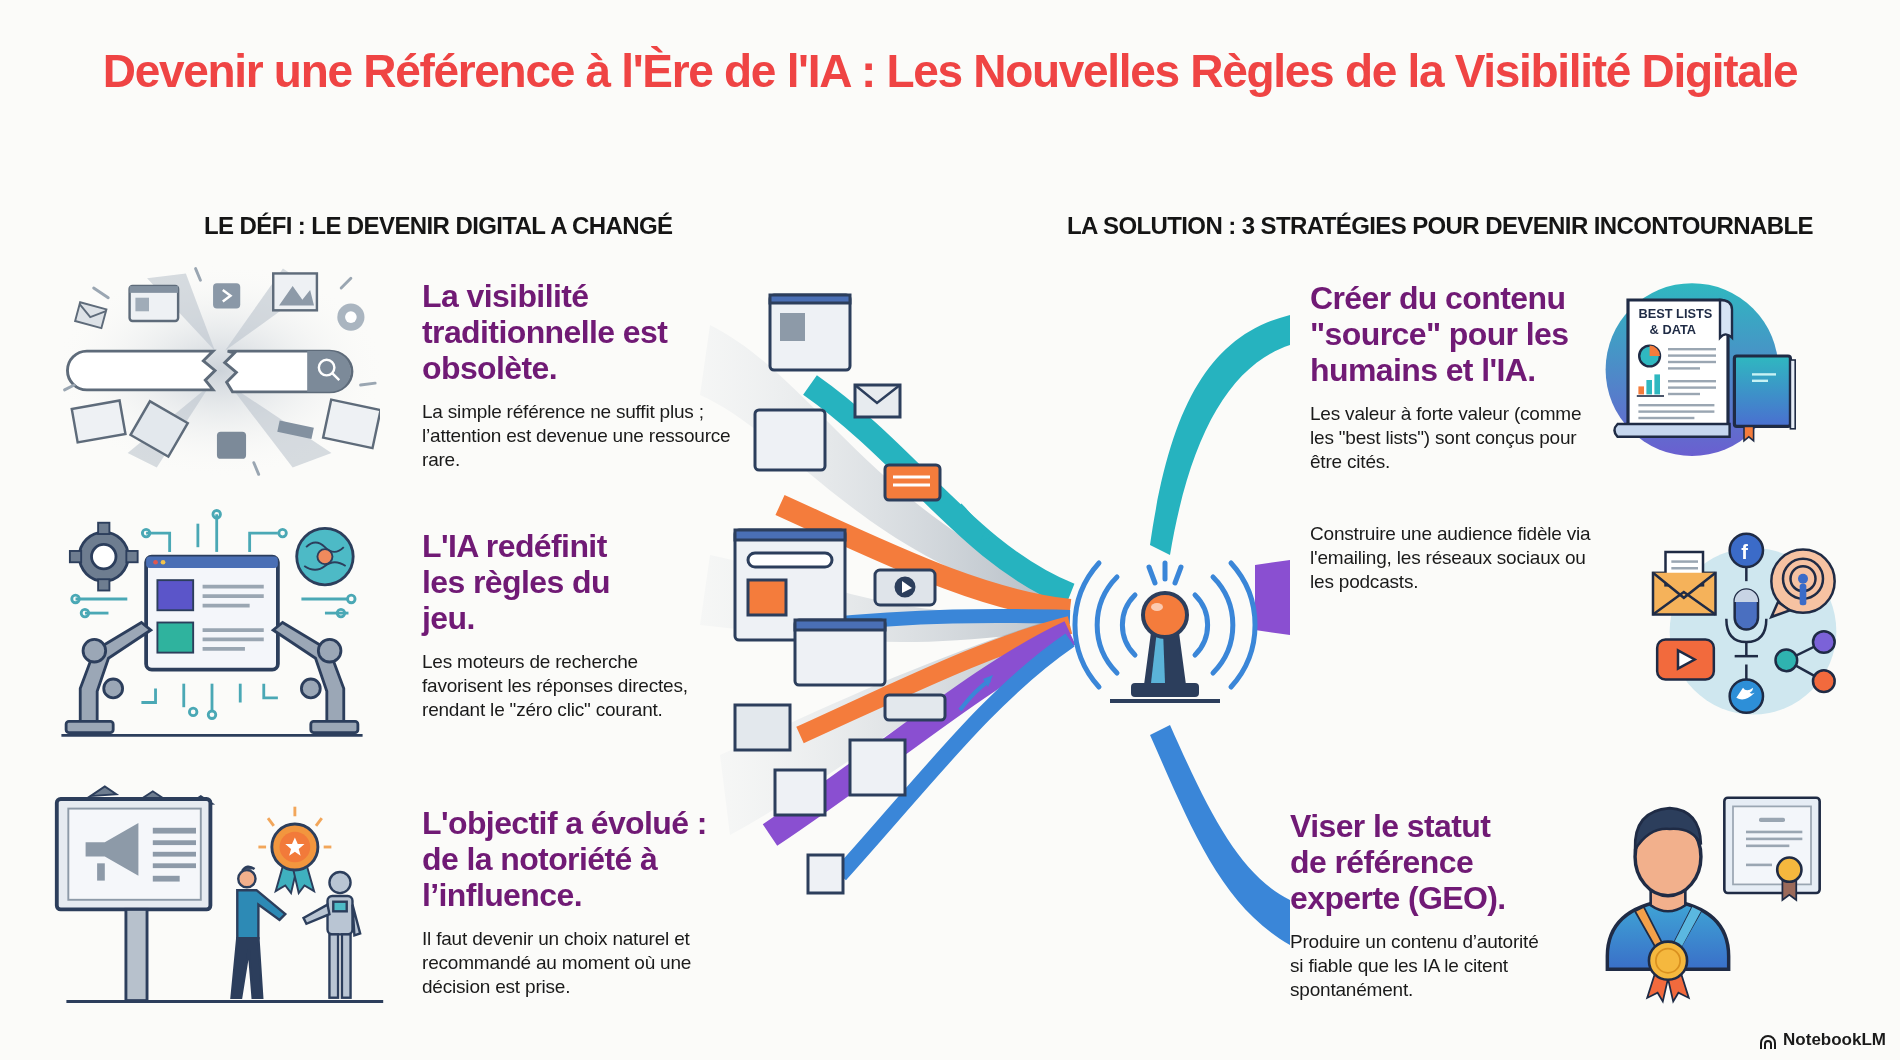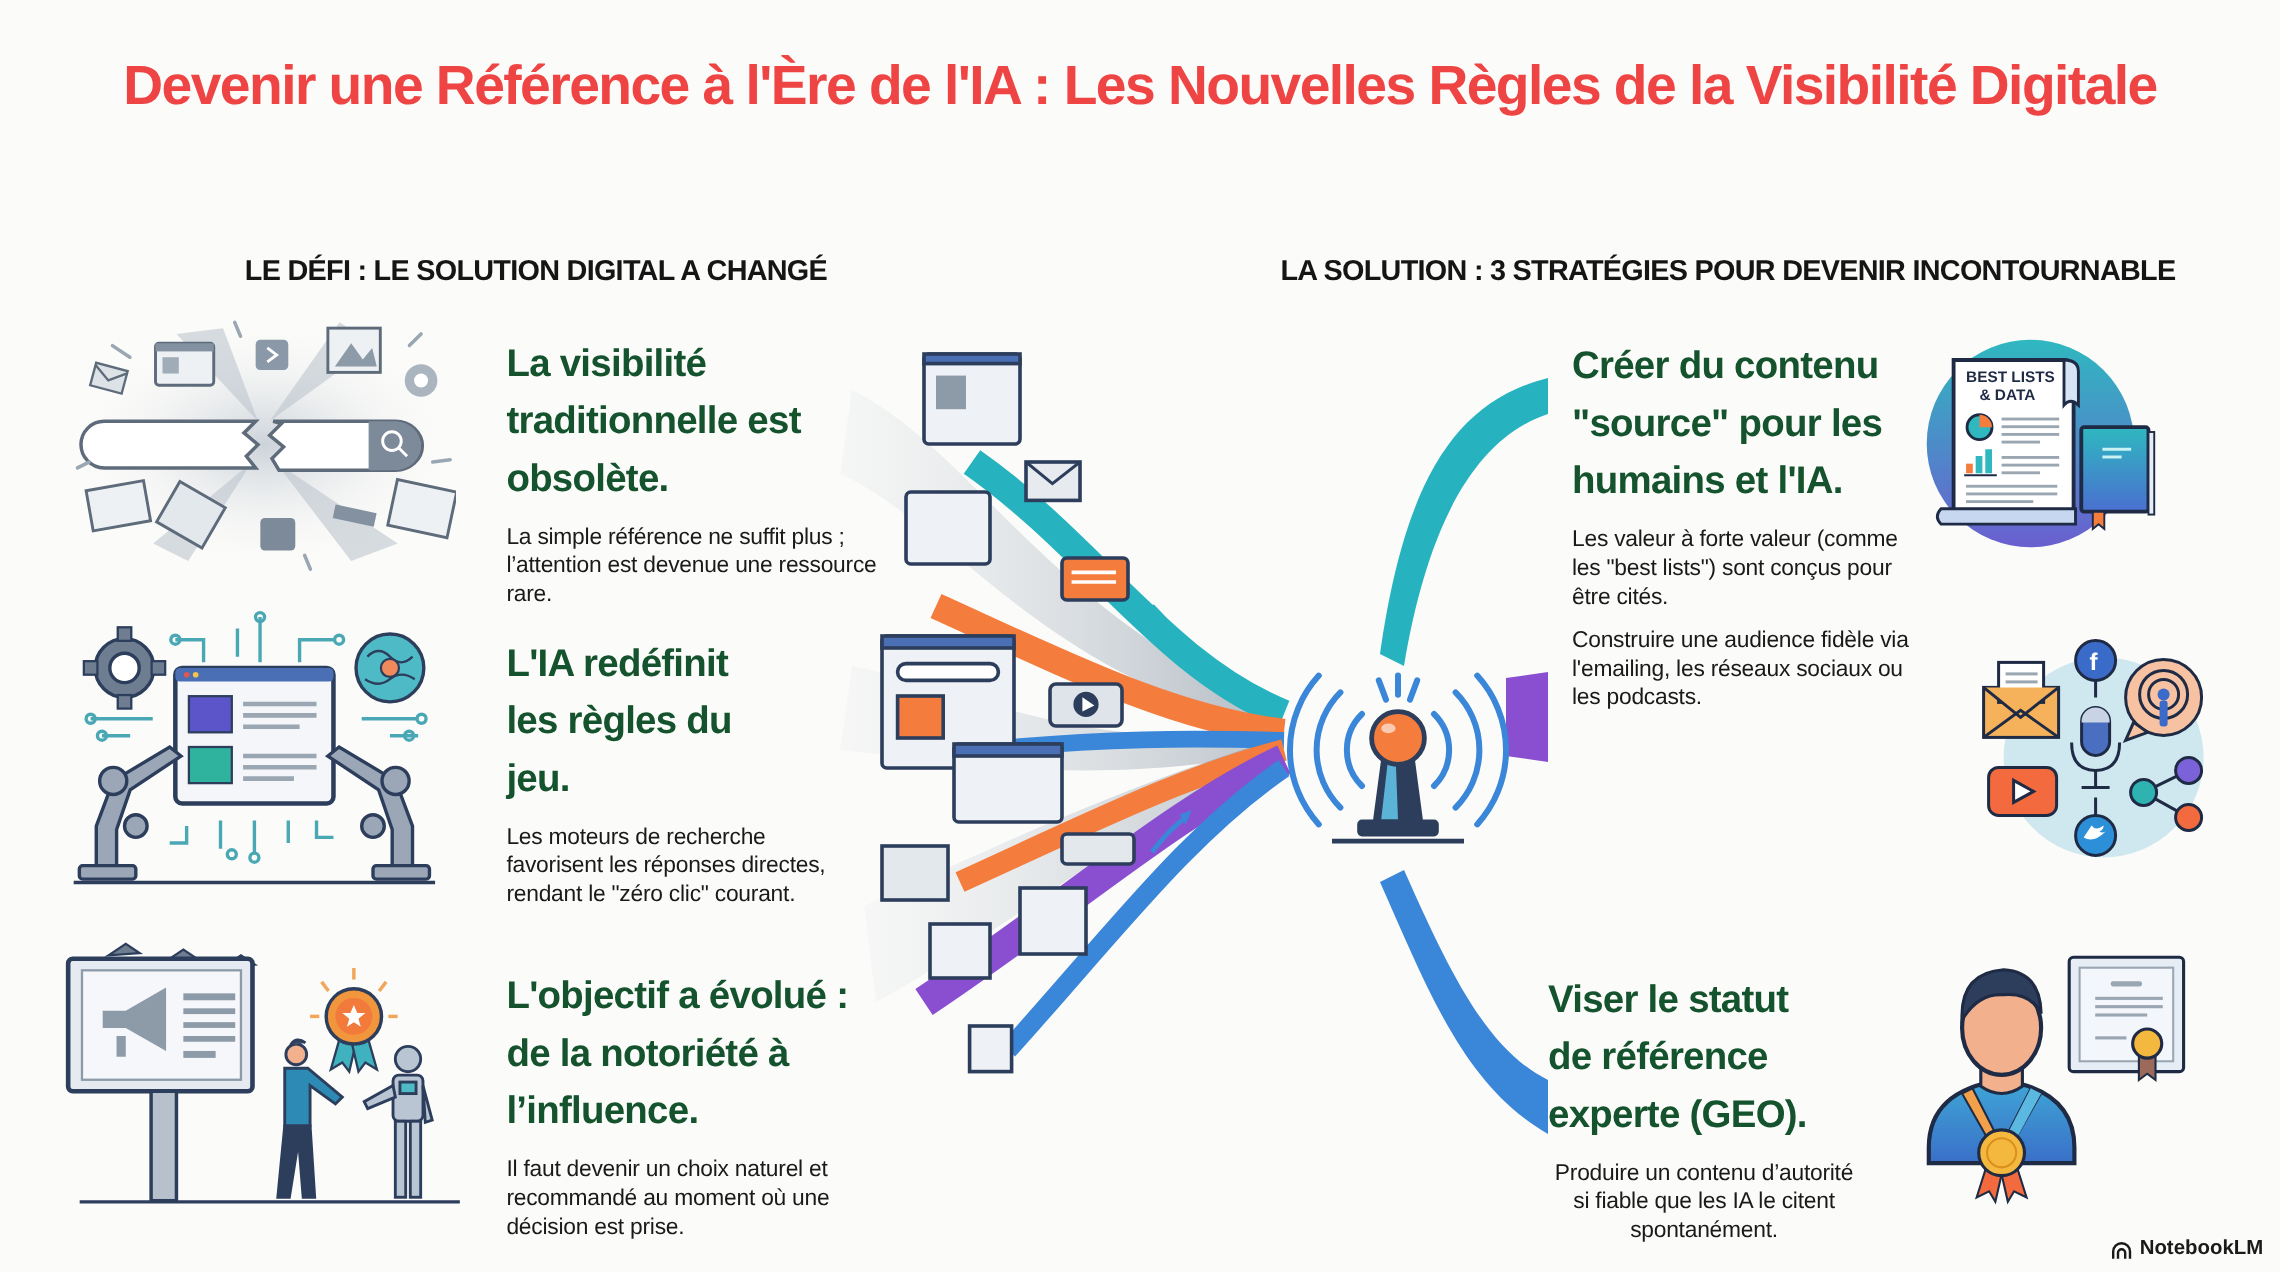--- a/index.html
+++ b/index.html
@@ -18,43 +18,43 @@
   }
   .section-head {
     position: absolute; top: 212px;
     font-size: 24px; font-weight: 700; letter-spacing: -0.6px; color: #151515;
   }
   .section-head.left { left: 204px; }
   .section-head.right { left: 1067px; }
 
   .card-text { position: absolute; width: 330px; }
   .card-text h2 {
-    font-size: 32px; line-height: 48px; font-weight: 700; letter-spacing: -0.6px;
-    color: #14532d; margin-bottom: 14px;
+    font-size: 32px; line-height: 36px; font-weight: 700; letter-spacing: -0.6px;
+    color: #701a75; margin-bottom: 14px;
   }
   .card-text p {
     font-size: 19px; line-height: 24px; color: #1a1a1a; letter-spacing: -0.2px;
   }
 
   .illus { position: absolute; }
   .illus svg { width: 100%; height: 100%; display: block; }
 
   .brand {
     position: absolute; right: 14px; bottom: 10px;
     display: flex; align-items: flex-end; gap: 6px;
     font-size: 17px; font-weight: 600; color: #1a1a1a;
   }
   .brand svg { width: 18px; height: 16px; }
 </style>
 </head>
 <body>
 
 <h1 class="title">Devenir une Référence à l'Ère de l'IA : Les Nouvelles Règles de la Visibilité Digitale</h1>
 
-<div class="section-head left">LE DÉFI : LE SOLUTION DIGITAL A CHANGÉ</div>
+<div class="section-head left">LE DÉFI : LE DEVENIR DIGITAL A CHANGÉ</div>
 <div class="section-head right">LA SOLUTION : 3 STRATÉGIES POUR DEVENIR INCONTOURNABLE</div>
 
 <div class="illus" style="left:50px;top:258px;width:330px;height:225px;">
   <svg viewBox="0 0 340 230">
     <defs>
       <radialGradient id="burst" cx="50%" cy="50%" r="50%">
         <stop offset="0%" stop-color="#c7ced6" stop-opacity="0.9"></stop>
         <stop offset="100%" stop-color="#fbfbf9" stop-opacity="0"></stop>
       </radialGradient>
     </defs>
@@ -326,21 +326,21 @@
 
 <div class="card-text" style="left:1310px;top:280px;width:310px;">
   <h2>Créer du contenu "source" pour les humains et l'IA.</h2>
   <p style="width:290px;">Les valeur à forte valeur (comme les "best lists") sont conçus pour être cités.</p>
 </div>
 <div class="card-text" style="left:1310px;top:522px;width:300px;">
   <p>Construire une audience fidèle via l'emailing, les réseaux sociaux ou les podcasts.</p>
 </div>
 <div class="card-text" style="left:1290px;top:808px;width:290px;">
   <h2 style="width:240px;">Viser le statut de référence experte (GEO).</h2>
-  <p style="width:260px;text-align:center;">Produire un contenu d’autorité si fiable que les IA le citent spontanément.</p>
+  <p style="width:260px;">Produire un contenu d’autorité si fiable que les IA le citent spontanément.</p>
 </div>
 
 <div class="illus" style="left:1600px;top:262px;width:240px;height:220px;">
   <svg viewBox="0 0 300 230">
     <defs>
       <linearGradient id="circ1" x1="0" y1="0" x2="0" y2="1">
         <stop offset="0%" stop-color="#2fb8c0"></stop>
           <stop offset="100%" stop-color="#6a5fd0"></stop>
       </linearGradient>
       <linearGradient id="book1" x1="0" y1="0" x2="0" y2="1">

